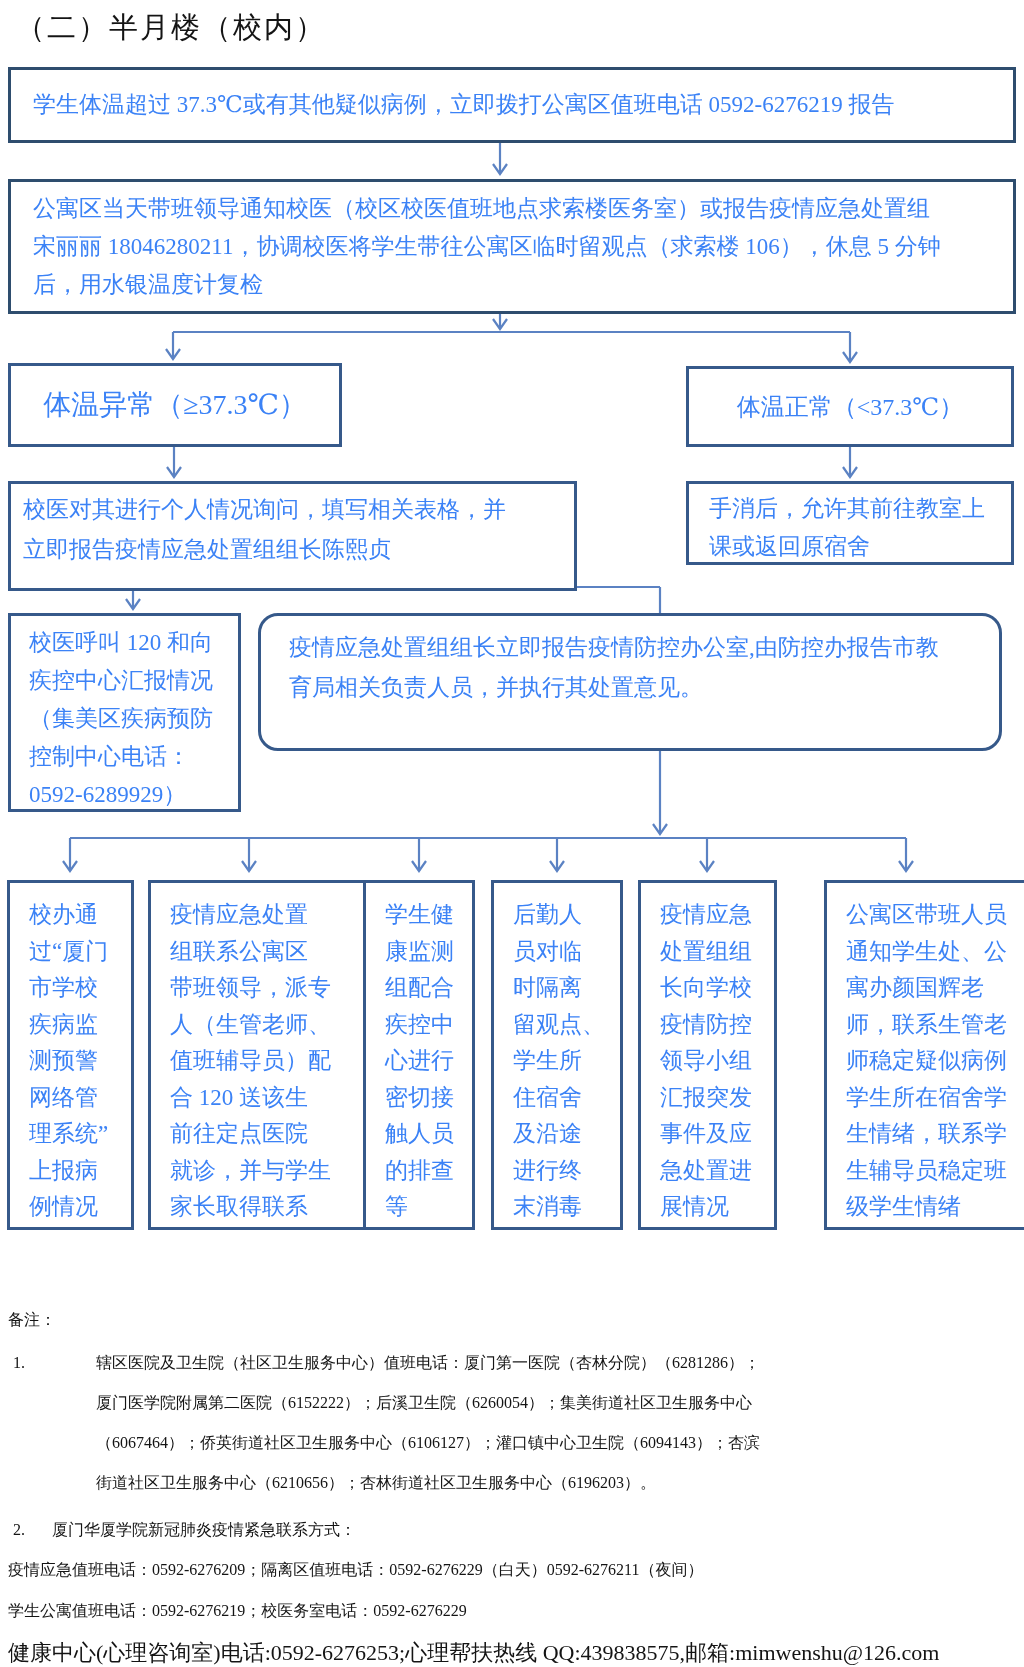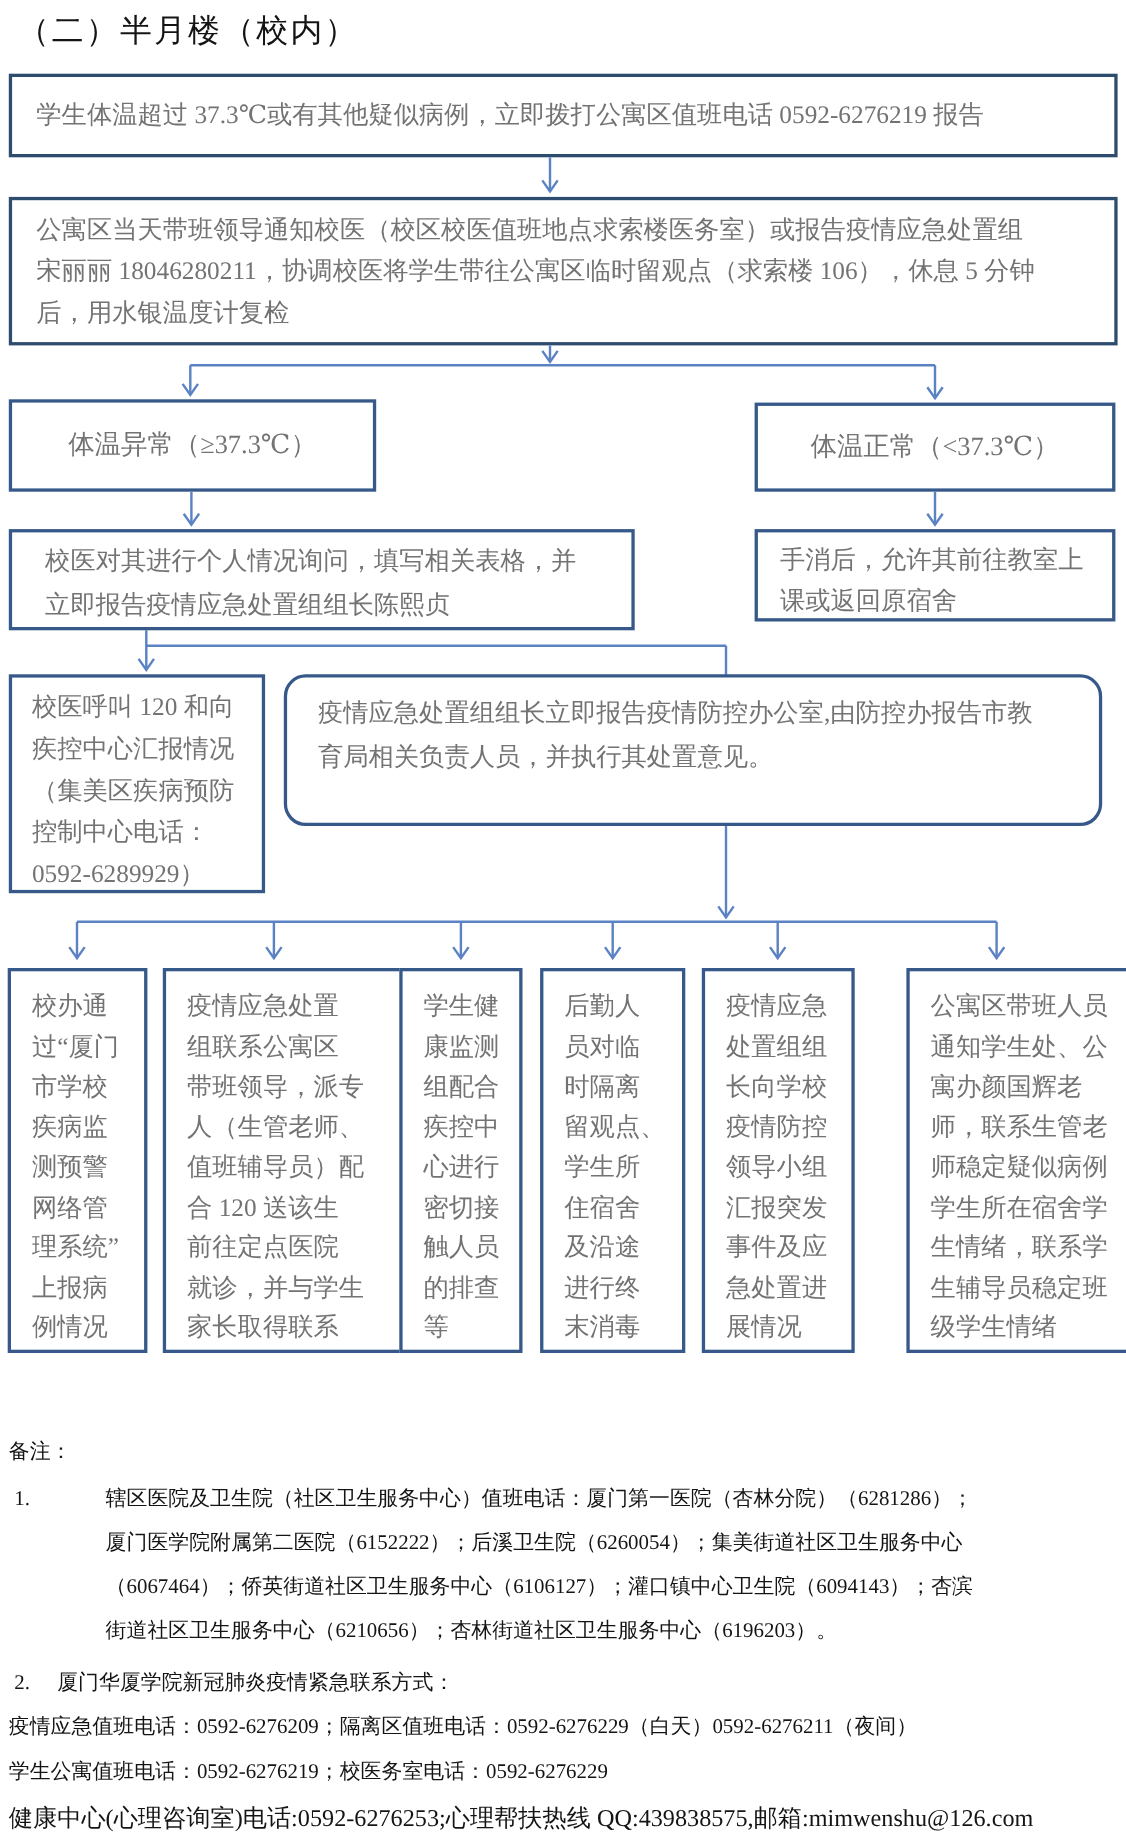--- a/index.html
+++ b/index.html
@@ -8,43 +8,43 @@
     font-family:"Liberation Serif","DejaVu Serif",serif;
     color:#141414;overflow:hidden;
   }
   .title{
     position:absolute;left:16px;top:8px;font-size:29px;letter-spacing:2px;
     white-space:pre-line;
   }
   .box{
     position:absolute;box-sizing:border-box;background:#fff;
     border:3px solid var(--border,#36598a);
-    font-size:23px;line-height:38px;white-space:pre-line;color:#737373;
+    font-size:23px;line-height:38px;white-space:pre-line;color:#3b82f6;
   }
   .box.dark{border-color:var(--border-dark,#2e4d6e);}
   .center{display:flex;align-items:center;}
   .vcenter{display:flex;align-items:center;justify-content:center;}
   
   .b-report {left:8px;  top:67px;  width:1008px;height:76px; padding-left:22px;}
   .b-notify {left:8px;  top:179px; width:1008px;height:135px;padding:8px 18px 0 22px;}
-  .b-abn    {left:8px;  top:363px; width:334px; height:84px; font-size:24px;}
+  .b-abn    {left:8px;  top:363px; width:334px; height:84px; font-size:28px;}
   .b-norm   {left:686px;top:366px; width:328px; height:81px; font-size:24px;}
-  .b-inquiry{left:8px;  top:481px; width:569px; height:92px; padding:6px 16px 0 30px;line-height:40px;}
+  .b-inquiry{left:8px;  top:481px; width:569px; height:110px; padding:6px 16px 0 12px;line-height:40px;}
   .b-return {left:686px;top:481px; width:328px; height:84px; padding:6px 10px 0 20px;}
   .b-call120{left:8px;  top:613px; width:233px; height:199px;padding:8px 6px 0 18px;line-height:38px;}
   .b-office {left:258px;top:613px; width:744px; height:138px;padding:12px 16px 0 28px;line-height:40px;border-radius:20px;}
   .fcol{top:880px;height:350px;padding:14px 6px 0 19px;line-height:36.5px;}
   .fc1{left:7px;  width:127px;}
   .fc2{left:148px;width:227px;}
   .fc3{left:363px;width:112px;}
   .fc4{left:491px;width:132px;}
   .fc5{left:638px;width:139px;}
   .fc6{left:797px;width:219px;margin-left:27px;}
   
-  .note{position:absolute;font-size:19px;line-height:40px;white-space:pre-line;}
+  .note{position:absolute;font-size:16px;line-height:40px;white-space:pre-line;}
   .n-head {left:8px; top:1300px;}
   .n-mark1{left:13px;top:1343px;}
   .n-item1{left:52px;top:1343px;width:962px;margin-left:44px;}
   .n-mark2{left:13px;top:1510px;}
   .n-item2{left:52px;top:1510px;width:962px;}
   .n-line1{left:8px; top:1550px;width:1012px;}
   .n-line2{left:8px; top:1591px;width:1012px;}
   .n-line3{left:8px; top:1633px;width:1014px;font-size:22px;}
   svg.connectors{position:absolute;left:0;top:0;}
 </style>

